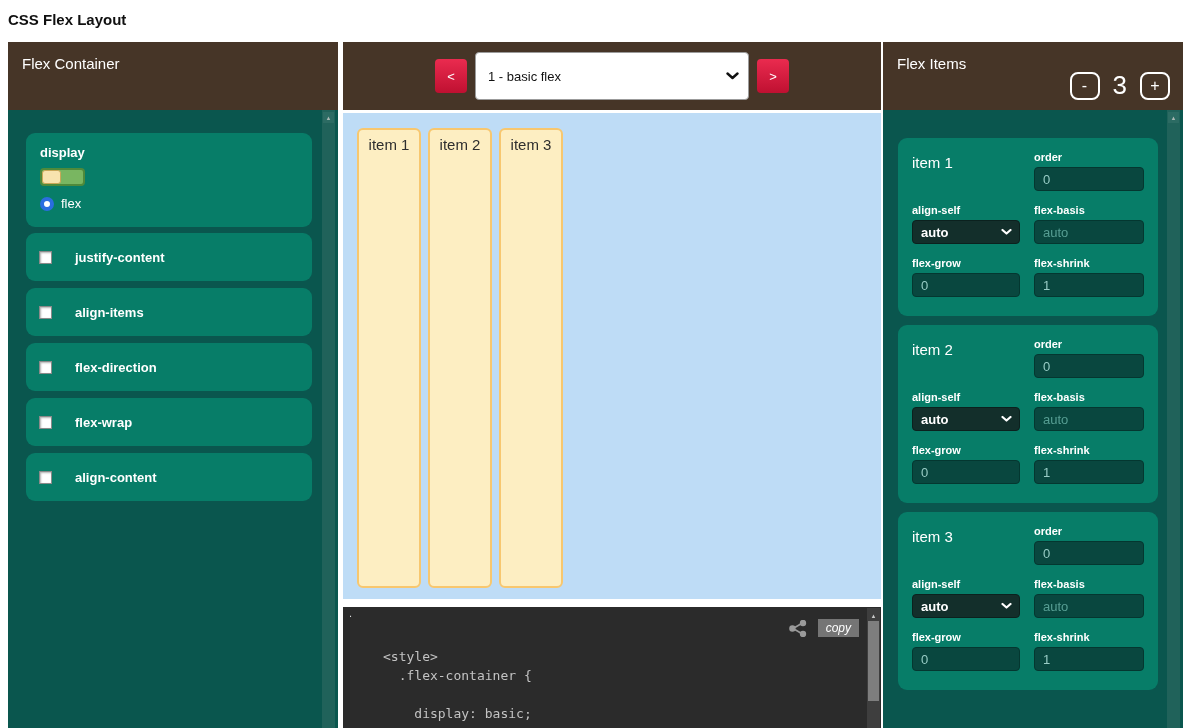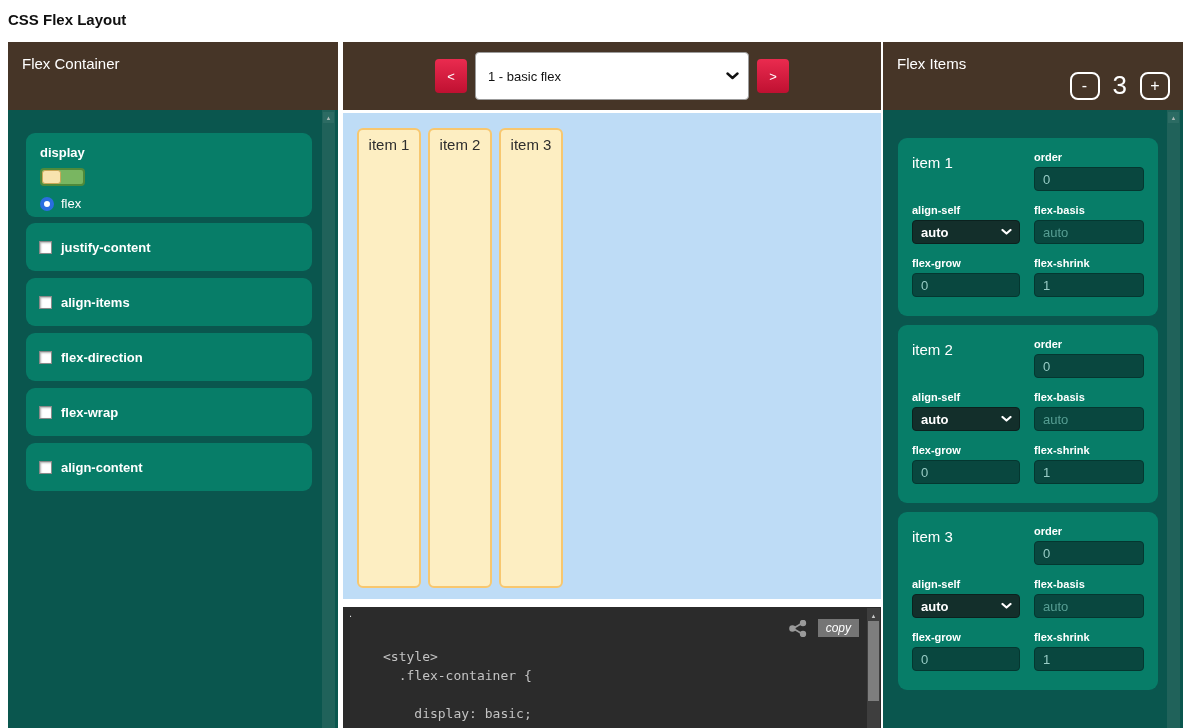--- a/index.html
+++ b/index.html
@@ -20,31 +20,31 @@
   
   .panel-body { flex:1; background:#0a564e; position:relative; overflow:hidden; }
   .panel-scrollbar { position:absolute; top:0; right:3px; width:13px; height:100%; background:#20625a; }
   .scroll-btn { margin:2px auto 0; width:11px; height:11px; background:#2c6b63;
                 display:flex; align-items:center; justify-content:center;
                 color:#a8b7b3; font-size:6px; line-height:1; }
 
   
   .left-content { padding:23px 26px 0 18px; }
   .card { background:#077d68; border-radius:9px; }
-  .display-card { height:84px; padding:12px 14px 8px; margin-bottom:6px; }
+  .display-card { height:94px; padding:12px 14px 8px; margin-bottom:6px; }
   .card-label { font-size:13px; font-weight:bold; color:#fff; }
   .toggle { margin-top:8px; width:45px; height:18px; background:#79b661; border:2px solid #4f8a3b;
             border-radius:4px; position:relative; cursor:pointer; }
   .toggle-knob { position:absolute; left:0; top:0; width:19px; height:14px; background:#f8e3ae;
                  border:1px solid #c9a757; border-radius:3px; }
   .radio-row { margin-top:10px; display:flex; align-items:center; gap:7px; cursor:pointer; }
   .radio { width:14px; height:14px; border-radius:50%; background:#fff; border:4px solid #2a6de0; }
   .radio-label { font-size:13px; color:#fff; }
   .prop-card { height:48px; margin-bottom:7px; display:flex; align-items:center; padding:0 13px;
-               gap:9px; cursor:pointer; }
+               gap:23px; cursor:pointer; }
   .checkbox { width:13px; height:13px; background:#fff; border:1px solid #8a8a8a; flex:none;
               box-shadow: inset 1px 1px 2px rgba(0,0,0,.3); }
   .prop-label { font-size:13px; font-weight:bold; color:#fff; }
 
   
   .nav-header { display:flex; align-items:center; justify-content:center; gap:8px; }
   .nav-btn { width:32px; height:34px; border:none; border-radius:4px; cursor:pointer;
              background:linear-gradient(180deg,#ea2b4f,#bf1031); color:#fff; font-size:13px;
              font-family:inherit; }
   .select-wrap { position:relative; }

